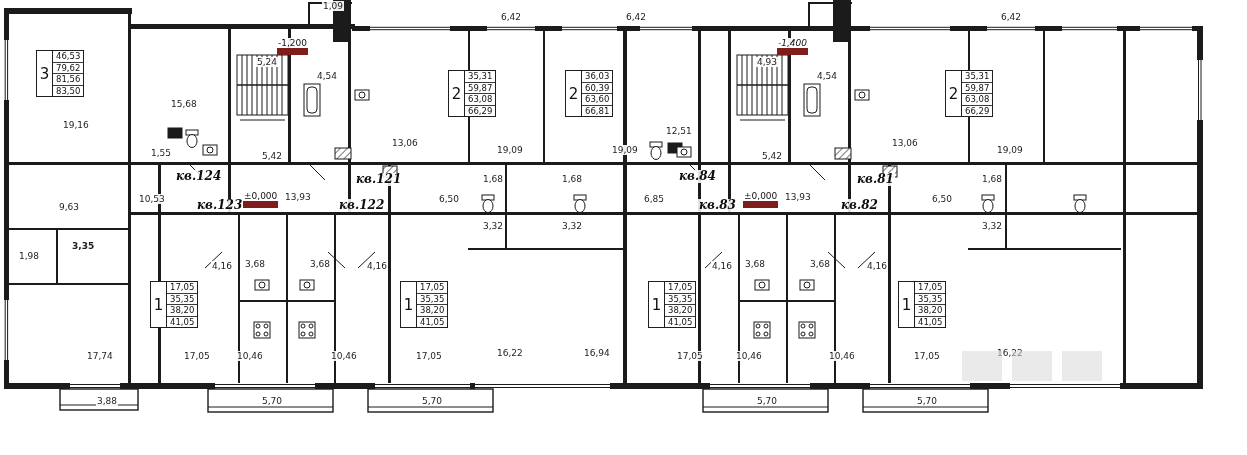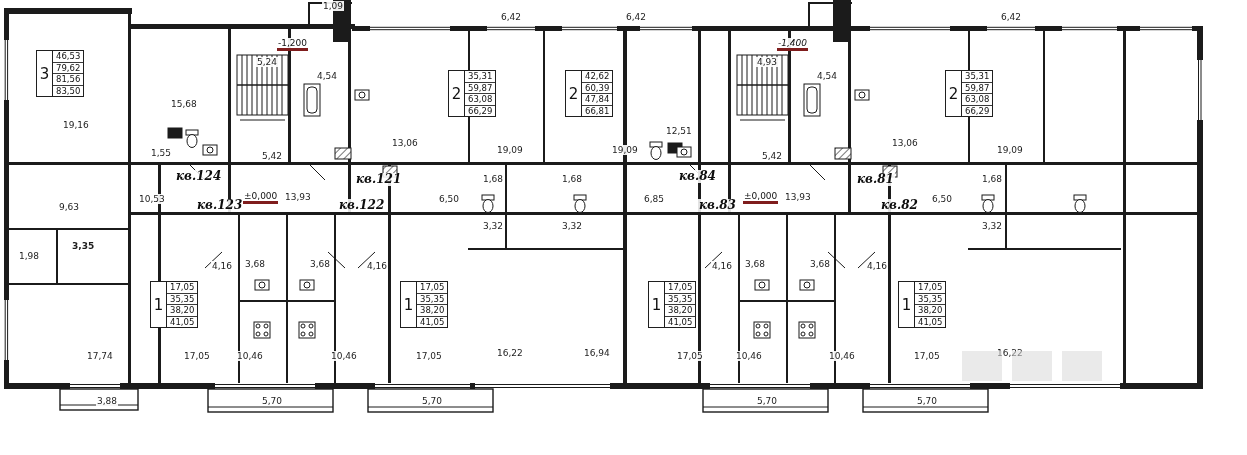--- a/index.html
+++ b/index.html
@@ -5,21 +5,21 @@
   html,body{margin:0;padding:0;background:#fff;}
   .canvas{position:relative;width:1247px;height:455px;background:#fff;overflow:hidden;
           font-family:"DejaVu Sans",sans-serif;}
   .canvas svg{position:absolute;left:0;top:0;}
   #labels{position:absolute;left:0;top:0;width:100%;height:100%;}
   .dim{position:absolute;font-size:9px;line-height:10px;color:#1d1d1d;
        background:rgba(255,255,255,.92);padding:0 1px;white-space:nowrap;}
   .apt{position:absolute;font-family:"DejaVu Serif",serif;font-style:italic;font-weight:bold;
        font-size:12px;line-height:13px;color:#0d0d0d;background:rgba(255,255,255,.88);padding:0 1px;white-space:nowrap;}
   .level{position:absolute;font-size:9px;line-height:10px;color:#111;background:rgba(255,255,255,.92);
-       padding:0 1px;border-bottom:3px solid #7f1d1d;white-space:nowrap;}
+       padding:0 1px;border-bottom:7px solid #7f1d1d;white-space:nowrap;}
   .area-table{position:absolute;display:flex;background:#fff;border:1.3px solid #1f1f1f;}
   .area-table .rooms{width:15px;display:flex;align-items:center;justify-content:center;
        font-size:15px;color:#111;border-right:1.3px solid #1f1f1f;}
   .area-table .vals{display:flex;flex-direction:column;}
   .area-table .vals span{font-size:8.5px;line-height:10.5px;padding:0 3px;color:#111;
        text-align:center;border-top:1px solid #3a3a3a;}
   .area-table .vals span:first-child{border-top:none;}
   .watermark{position:absolute;left:962px;top:351px;opacity:.55;}
   .watermark i{display:inline-block;width:40px;height:30px;background:#d9d9d9;margin-right:10px;}
 </style>
@@ -329,21 +329,21 @@
       <span class="dim" style="left: 421px; top: 396px;">5,70</span>
       <span class="dim" style="left: 756px; top: 396px;">5,70</span>
       <span class="dim" style="left: 916px; top: 396px;">5,70</span>
       <span class="apt" style="left: 175px; top: 170px;">кв.124</span>
       <span class="apt" style="left: 196px; top: 199px;">кв.123</span>
       <span class="apt" style="left: 355px; top: 173px;">кв.121</span>
       <span class="apt" style="left: 338px; top: 199px;">кв.122</span>
       <span class="apt" style="left: 678px; top: 170px;">кв.84</span>
       <span class="apt" style="left: 698px; top: 199px;">кв.83</span>
       <span class="apt" style="left: 856px; top: 173px;">кв.81</span>
-      <span class="apt" style="left: 840px; top: 199px; margin-left: 40px;">кв.82</span>
+      <span class="apt" style="left: 840px; top: 199px;">кв.82</span>
       <span class="level" style="left: 277px; top: 38px;">-1,200</span>
       <span class="level" style="left: 243px; top: 191px;">±0,000</span>
       <span class="level" style="left: 777px; top: 38px; font-style: italic;">-1,400</span>
       <span class="level" style="left: 743px; top: 191px;">±0,000</span>
       <div class="area-table" style="left: 36px; top: 50px;">
         <span class="rooms">3</span>
         <div class="vals">
           <span>46,53</span>
           <span>79,62</span>
           <span>81,56</span>
@@ -355,23 +355,23 @@
         <div class="vals">
           <span>35,31</span>
           <span>59,87</span>
           <span>63,08</span>
           <span>66,29</span>
         </div>
       </div>
       <div class="area-table" style="left: 565px; top: 70px;">
         <span class="rooms">2</span>
         <div class="vals">
-          <span>42,62</span>
+          <span>36,03</span>
           <span>60,39</span>
-          <span>47,84</span>
+          <span>63,60</span>
           <span>66,81</span>
         </div>
       </div>
       <div class="area-table" style="left: 945px; top: 70px;">
         <span class="rooms">2</span>
         <div class="vals">
           <span>35,31</span>
           <span>59,87</span>
           <span>63,08</span>
           <span>66,29</span>

